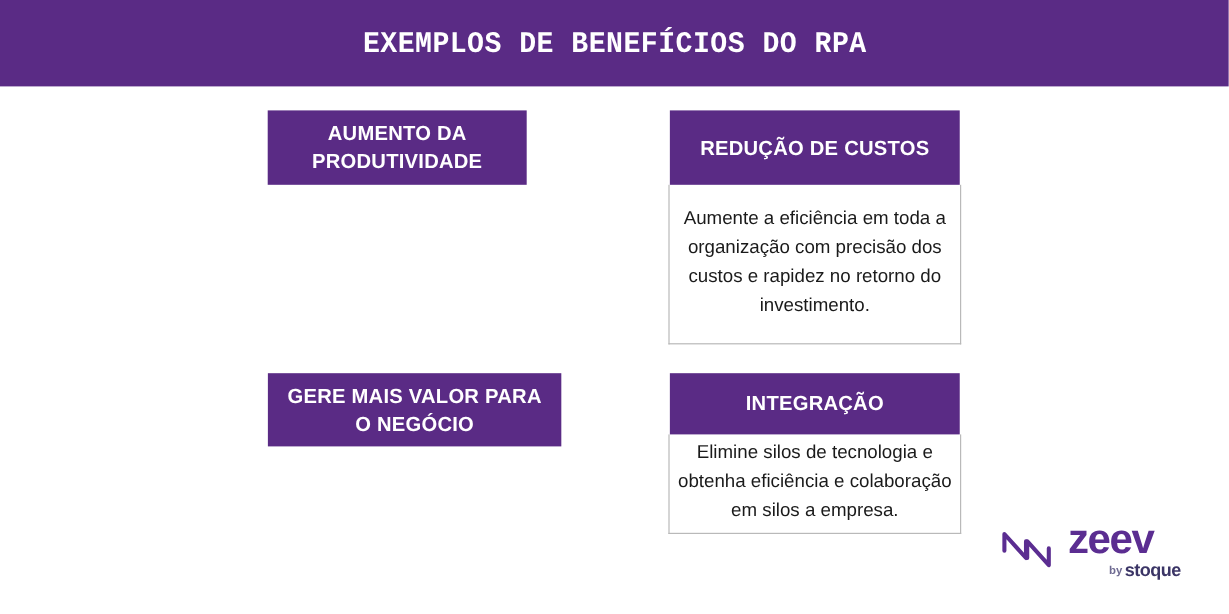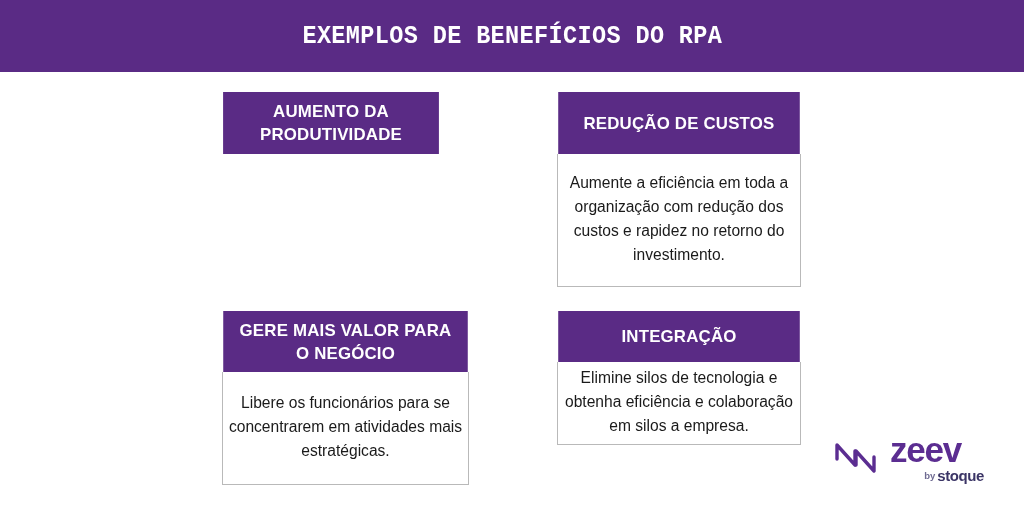--- a/index.html
+++ b/index.html
@@ -138,29 +138,26 @@
   <div class="banner-title">EXEMPLOS DE BENEFÍCIOS DO RPA</div>
 </div>
 
 <div class="card" id="card-0">
   <div class="card-header">AUMENTO DA PRODUTIVIDADE</div>
 </div>
 
 <div class="card" id="card-1">
   <div class="card-header">REDUÇÃO DE CUSTOS</div>
   <div class="card-body">
-    <span>Aumente a eficiência em toda a organização com redução dos custos e rapidez no retorno do investimento.</span>
+    <span>Aumente a eficiência em toda a organização com precisão dos custos e rapidez no retorno do investimento.</span>
   </div>
 </div>
 
 <div class="card" id="card-2">
   <div class="card-header">GERE MAIS VALOR PARA O NEGÓCIO</div>
-  <div class="card-body">
-    <span>Libere os funcionários para se concentrarem em atividades mais estratégicas.</span>
-  </div>
 </div>
 
 <div class="card" id="card-3">
   <div class="card-header">INTEGRAÇÃO</div>
   <div class="card-body">
     <span>Elimine silos de tecnologia e obtenha eficiência e colaboração em silos a empresa.</span>
   </div>
 </div>
 
 <div class="logo">

